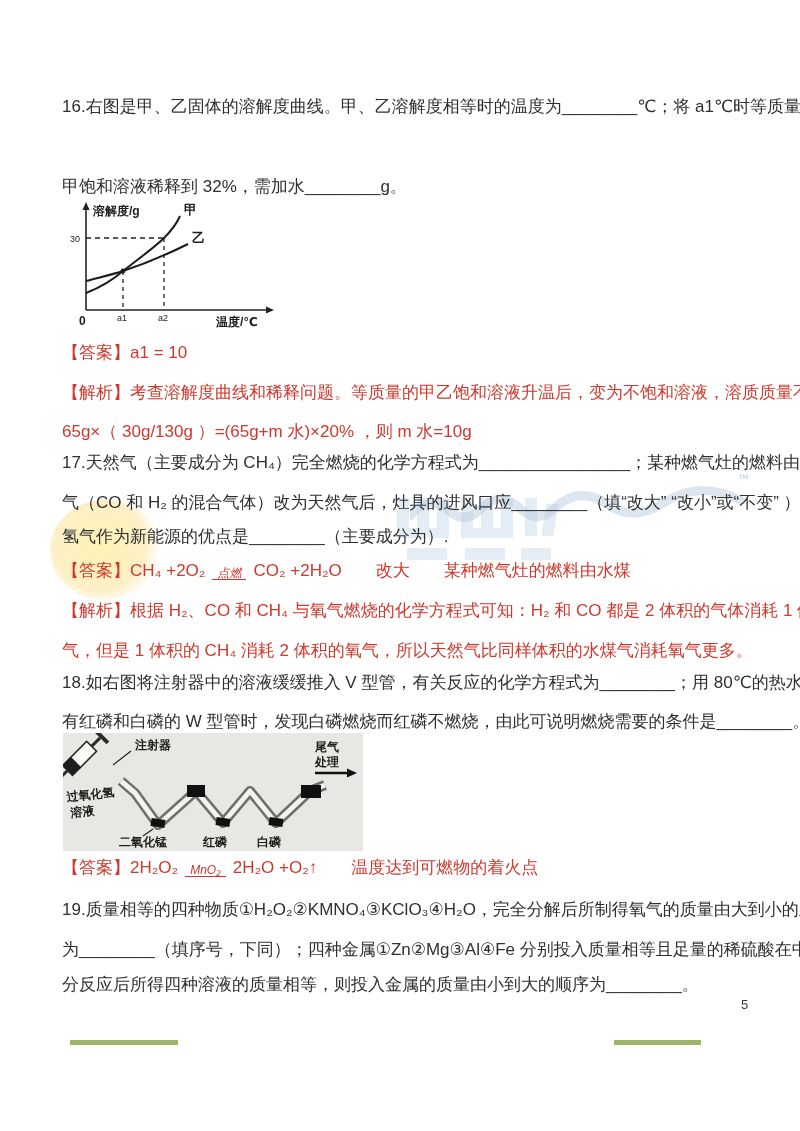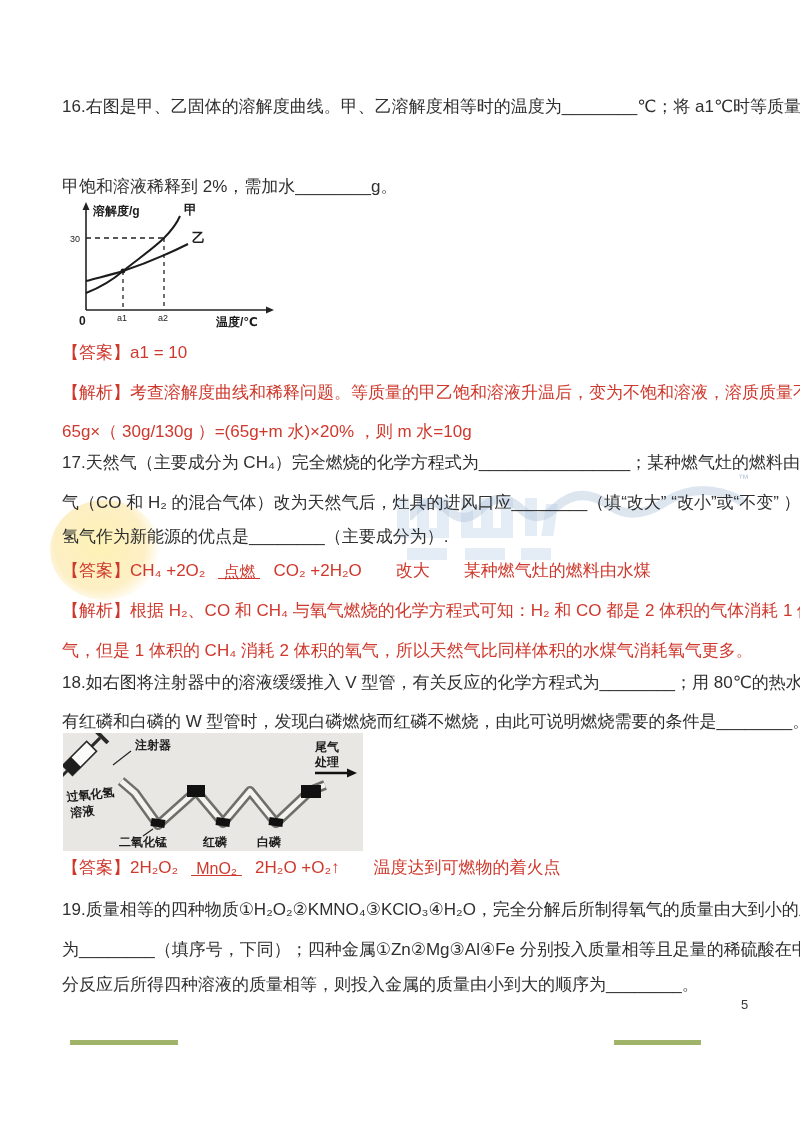--- a/index.html
+++ b/index.html
@@ -12,23 +12,23 @@
     overflow:hidden;
   }
   .line{
     position:absolute;left:62px;width:692px;
     font-size:17px;line-height:22px;
     white-space:nowrap;color:#2f2f2f;
     z-index:2;
   }
   .red{color:#cf382c;}
   .cond{
-    display:inline-block;font-size:16px;line-height:10px;
+    display:inline-block;font-size:12px;line-height:10px;
     border-bottom:1.5px solid currentColor;
-    padding:0 5px 1px;margin:0 13px;vertical-align:-1px;
+    padding:0 5px 1px;margin:0 7px;vertical-align:-1px;font-style:italic;
   }
   .pagenum{
     position:absolute;left:741px;top:997px;
     font-size:13px;color:#3a3a3a;z-index:2;
   }
   .greenbar{position:absolute;top:1040px;height:5px;background:#9fb468;z-index:2;}
   .greenbar.left{left:70px;width:108px;}
   .greenbar.right{left:614px;width:87px;}
   
   .wm{position:absolute;z-index:1;pointer-events:none;}
@@ -64,21 +64,21 @@
         <rect x="66" y="32" width="52" height="10"></rect>
       <rect x="130" y="2" width="12" height="38"></rect>
         <rect x="152" y="8" width="12" height="32" transform="skewX(-8)"></rect>
       <rect x="12" y="52" width="40" height="12"></rect>
         <rect x="70" y="52" width="40" height="12"></rect>
         <rect x="126" y="52" width="30" height="12"></rect>
     </g>
   </svg>
 
   <div class="line" style="top:96px">16.右图是甲、乙固体的溶解度曲线。甲、乙溶解度相等时的温度为________℃；将 a1℃时等质量甲、乙</div>
-  <div class="line" style="top:176px">甲饱和溶液稀释到 2%，需加水________g。</div>
+  <div class="line" style="top:176px">甲饱和溶液稀释到 32%，需加水________g。</div>
 
   <svg class="figure" style="left:66px;top:198px" width="230" height="132" viewBox="0 0 230 132">
 
     <line x1="20" y1="10" x2="20" y2="112" stroke="#222" stroke-width="1.6"></line>
     <polygon points="20,4 16.5,12 23.5,12" fill="#222"></polygon>
     <line x1="20" y1="112" x2="202" y2="112" stroke="#222" stroke-width="1.6"></line>
     <polygon points="208,112 200,108.5 200,115.5" fill="#222"></polygon>
 
     <line x1="20" y1="40" x2="98" y2="40" stroke="#222" stroke-width="1.3" stroke-dasharray="5,4"></line>
     <line x1="57" y1="73" x2="57" y2="112" stroke="#222" stroke-width="1.3" stroke-dasharray="4,4"></line>

